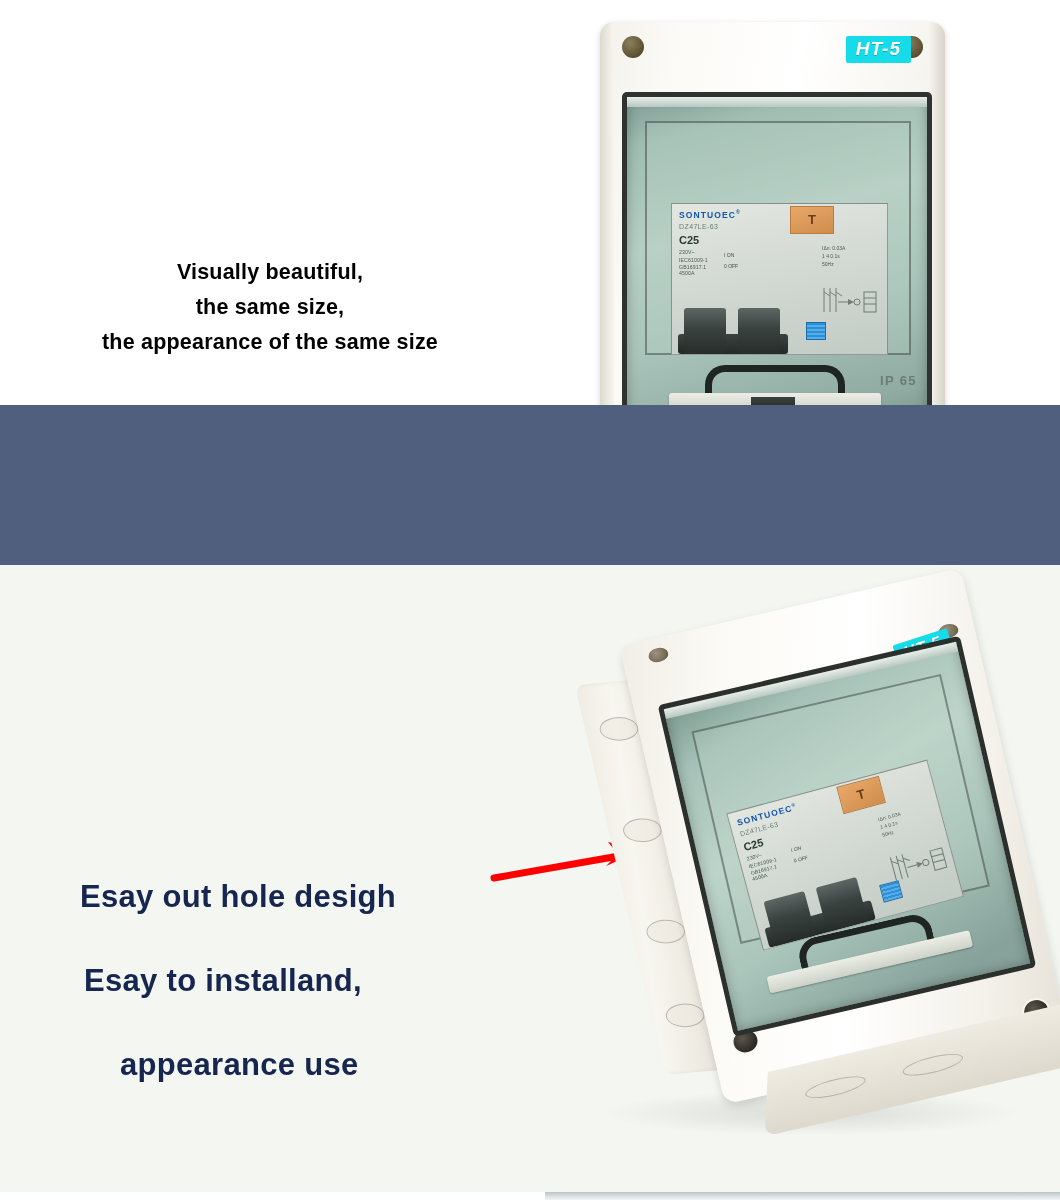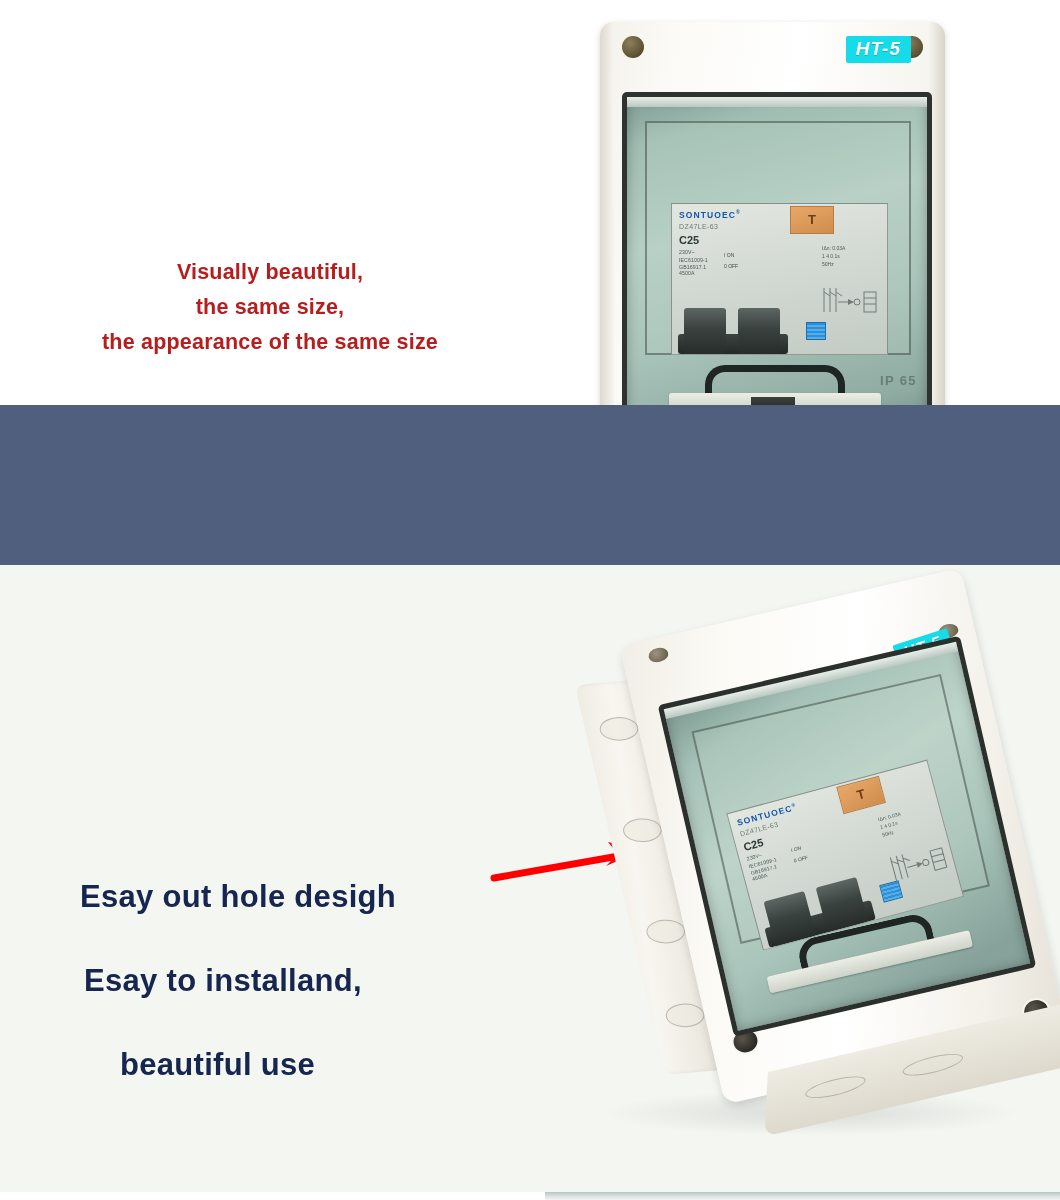--- a/index.html
+++ b/index.html
@@ -15,21 +15,21 @@
   
   .panel-top{position:absolute;left:0;top:0;width:1060px;height:405px;background:#ffffff;}
   .divider-band{position:absolute;left:0;top:405px;width:1060px;height:160px;background:#505f7d;}
   .panel-bottom{position:absolute;left:0;top:565px;width:1060px;height:627px;background:#f4f6f2;}
   .bottom-strip{position:absolute;left:545px;top:1192px;width:515px;height:8px;
      background:linear-gradient(180deg,#b9c3c6 0%,#dfe4e5 60%,#f2f4f3 100%);}
 
   
   .caption-top{
     position:absolute;left:40px;top:255px;width:460px;
-    color:#b91c1c;font-weight:bold;font-size:21.5px;line-height:35px;
+    color:#000000;font-weight:bold;font-size:21.5px;line-height:35px;
     text-align:center;letter-spacing:.2px;
   }
   .caption-top div{white-space:nowrap;}
   .cap-l1{padding-left:0px;}
   .cap-l2{padding-left:0px;}
   .cap-l3{padding-left:0px;}
 
   .caption-bottom{
     position:absolute;left:58px;top:855px;width:470px;
     color:#16264f;font-weight:bold;font-size:31px;line-height:84px;
@@ -259,21 +259,21 @@
     </div>
   </div>
 
   <div class="divider-band"></div>
 
   <div class="panel-bottom"></div>
 
   <div class="caption-bottom">
     <div class="cb-l1">Esay out hole desigh</div>
     <div class="cb-l2">Esay to installand,</div>
-    <div class="cb-l3">beautiful use</div>
+    <div class="cb-l3">appearance use</div>
   </div>
 
   <div class="arrow-wrap">
     <svg width="180" height="90" viewBox="0 0 180 90">
       <path d="M4 58 L146 33" stroke="#ff0000" stroke-width="7" stroke-linecap="round" fill="none"></path>
       <polygon points="152,30 118,22 128,34 116,46" fill="#ff0000"></polygon>
     </svg>
   </div>
 
   <div class="shadow-bot"></div>

